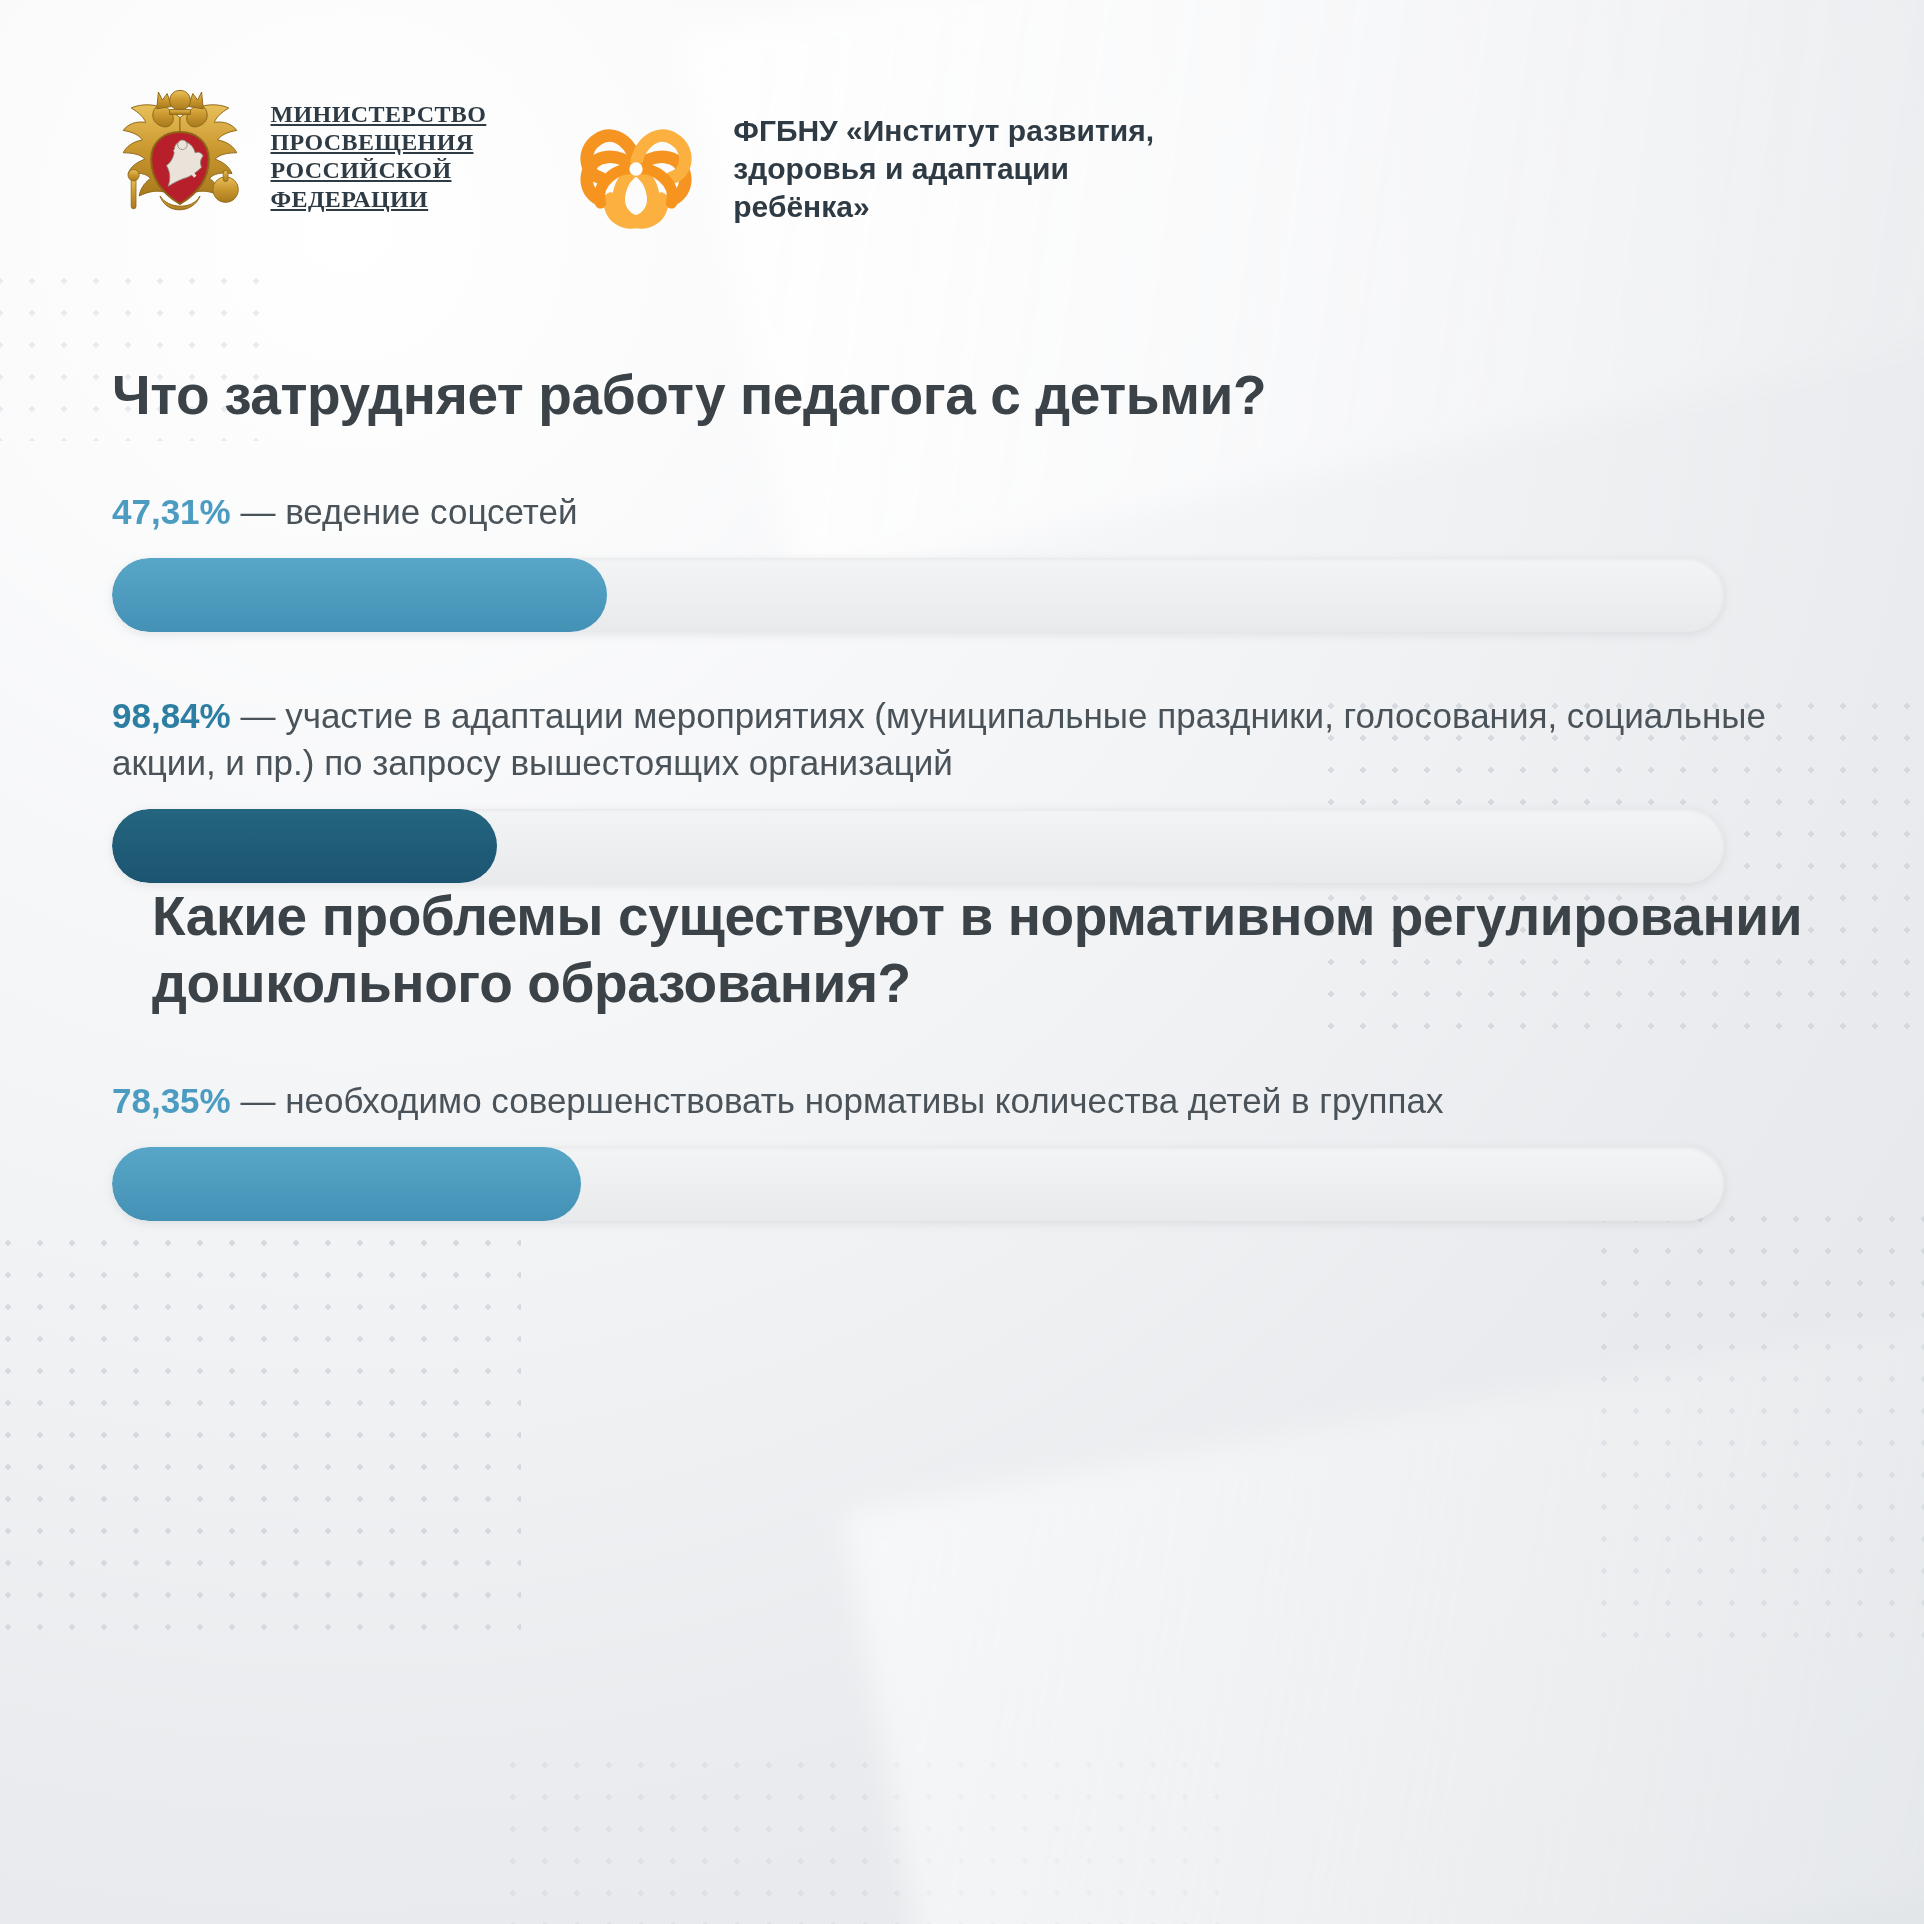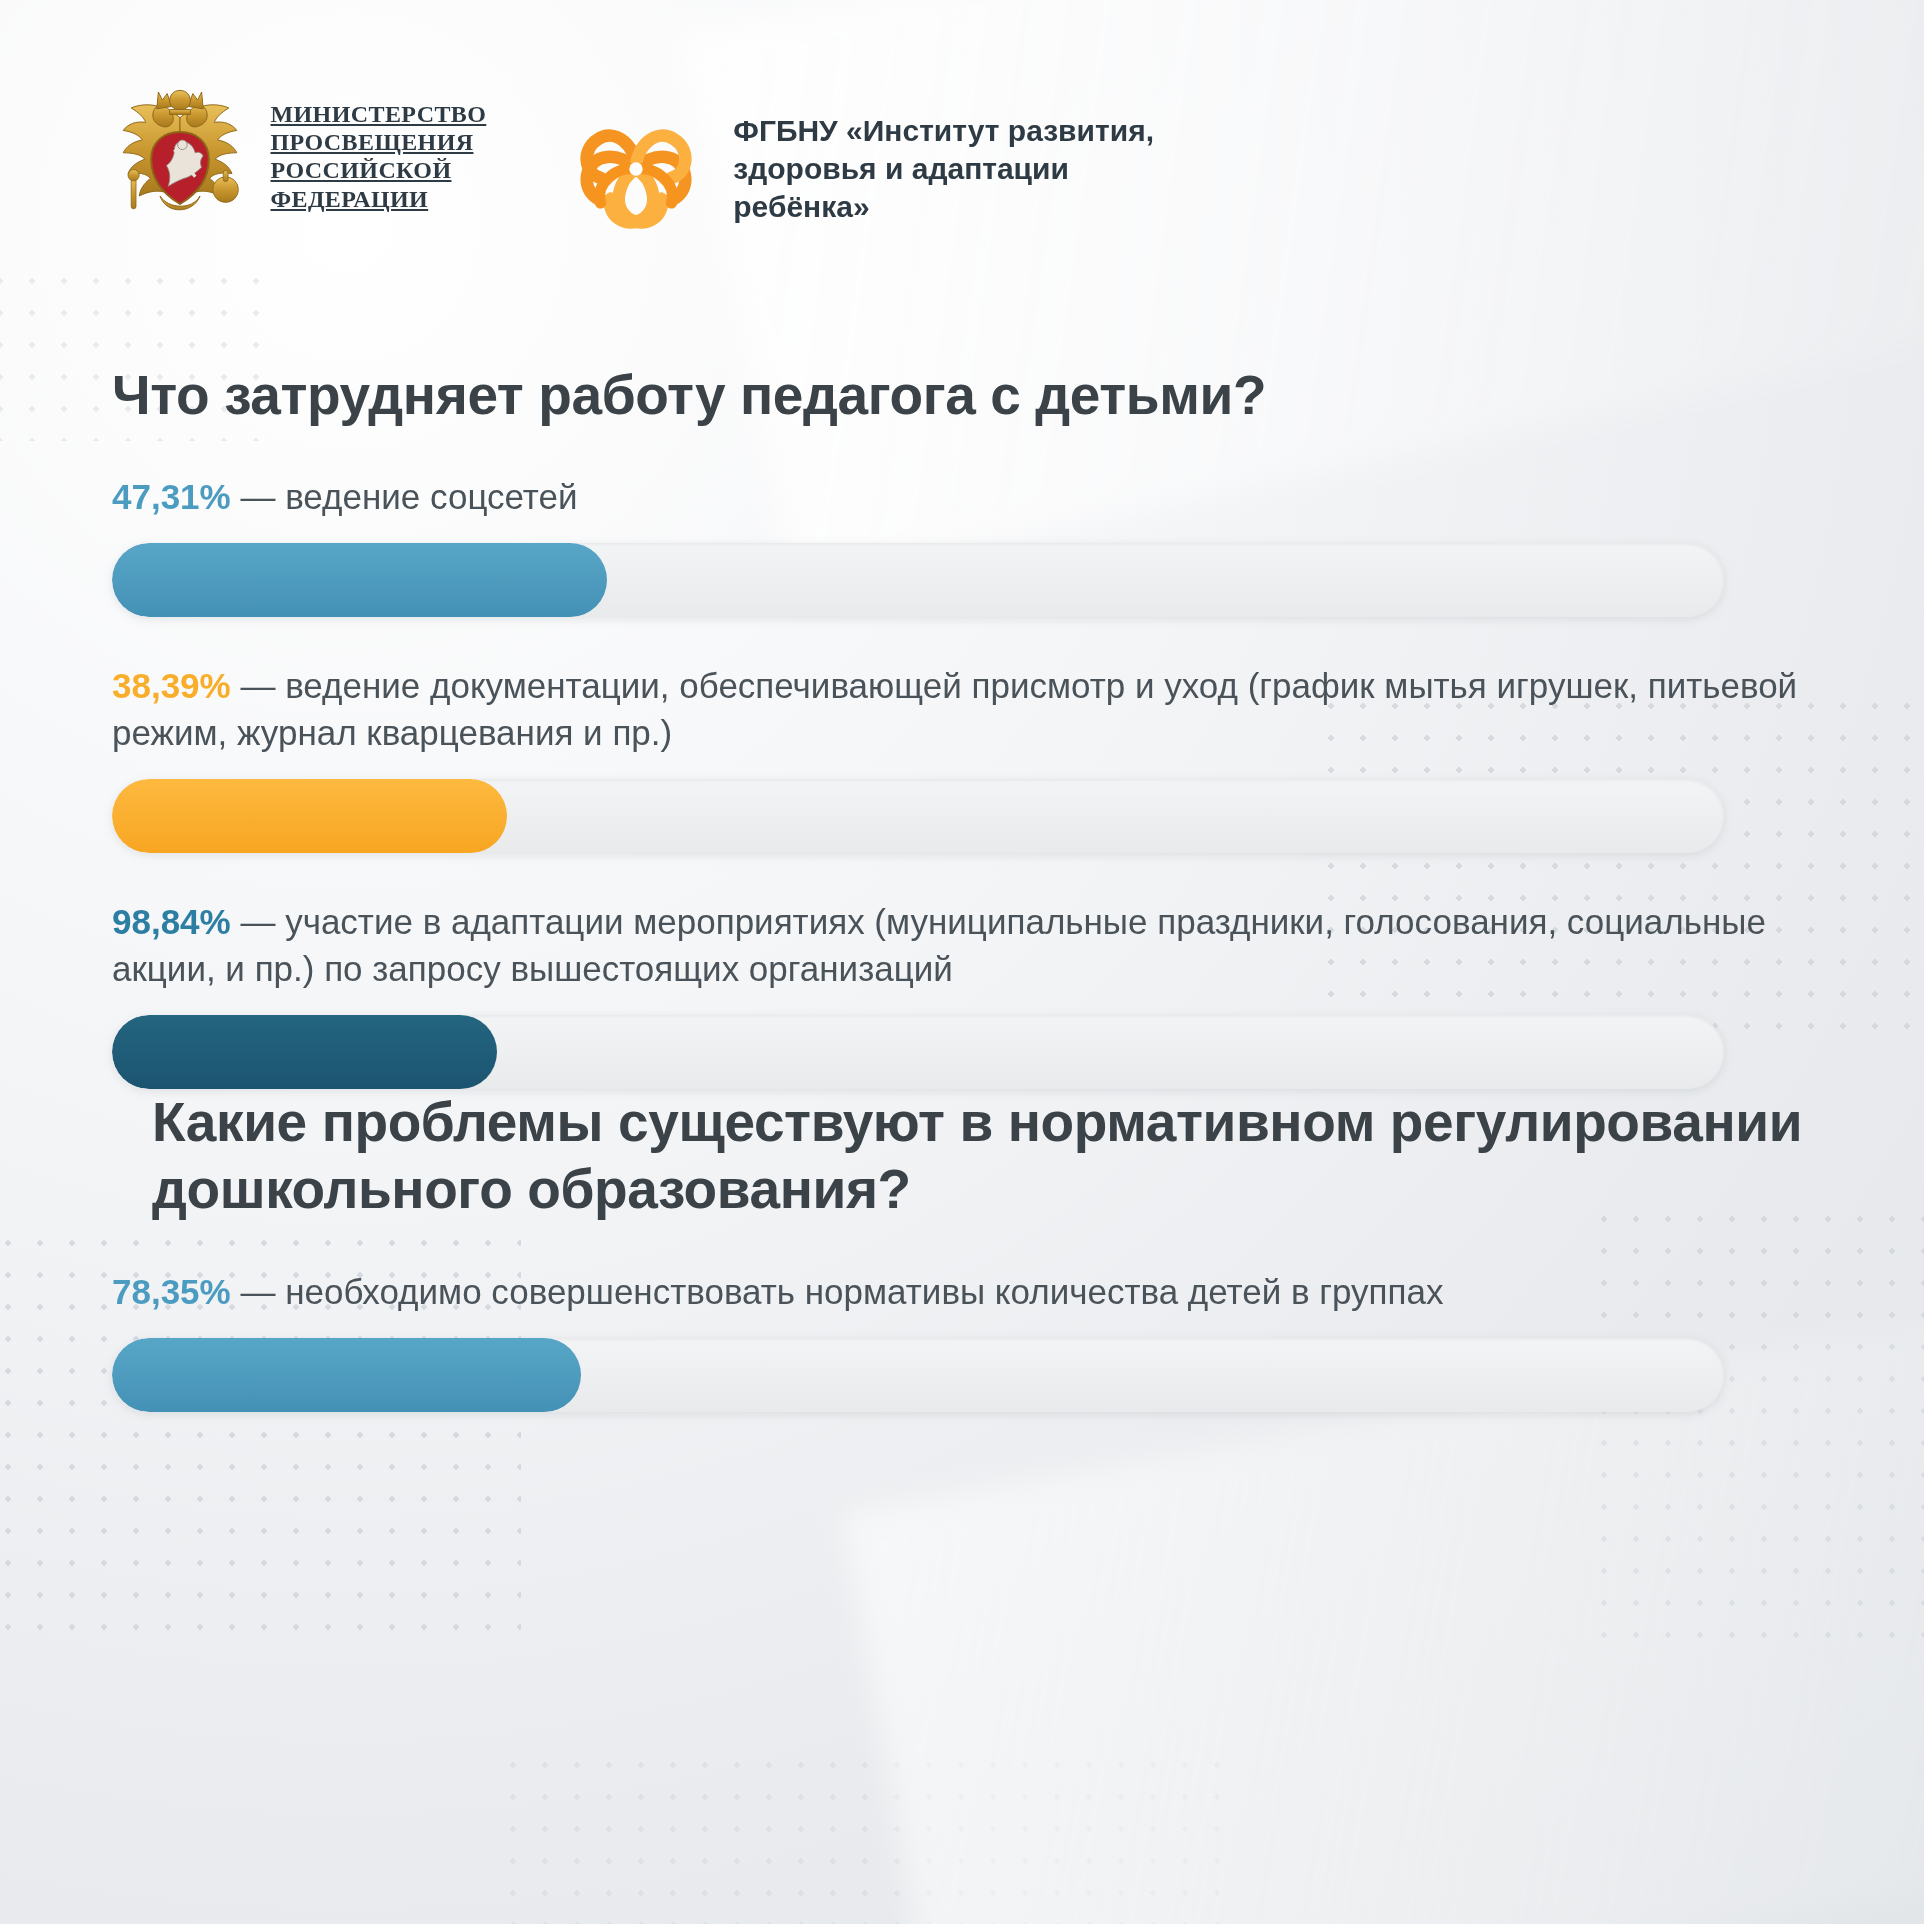--- a/index.html
+++ b/index.html
@@ -106,21 +106,21 @@
     margin: 0;
     font-size: 55px;
     font-weight: bold;
     line-height: 1.2;
     color: #3b4348;
     letter-spacing: -0.4px;
     white-space: pre-line;
   }
   .section + .section { margin-top: 0; }
 
-  .item { margin-top: 45px; }
+  .item { margin-top: 60px; }
   .item-label {
     font-size: 35px;
     line-height: 1.35;
     color: #4a5359;
     margin-bottom: 22.5px;
     max-width: 1700px;
   }
   .item-label .pct {
     font-weight: bold;
   }
@@ -238,28 +238,20 @@
 
       <div class="item">
         <div class="item-label">
           <span class="pct" style="color:#4b9cc0">47,31%</span><span> — ведение соцсетей</span>
         </div>
         <div class="bar-track">
           <div class="bar-fill" style="width:30.7%;background:linear-gradient(180deg,#58a6c7,#4491b6);"></div>
         </div>
       </div>
 
-      <div class="item">
-        <div class="item-label">
-          <span class="pct" style="color:#f9ae2b">38,39%</span><span> — ведение документации, обеспечивающей присмотр и уход (график мытья игрушек, питьевой режим, журнал кварцевания и пр.)</span>
-        </div>
-        <div class="bar-track">
-          <div class="bar-fill" style="width:24.5%;background:linear-gradient(180deg,#fdb93f,#f8a622);"></div>
-        </div>
-      </div>
 
       <div class="item">
         <div class="item-label">
           <span class="pct" style="color:#2c7ea3">98,84%</span><span> — участие в адаптации мероприятиях (муниципальные праздники, голосования, социальные акции, и пр.) по запросу вышестоящих организаций</span>
         </div>
         <div class="bar-track">
           <div class="bar-fill" style="width:23.9%;background:linear-gradient(180deg,#24657f,#1b5471);"></div>
         </div>
       </div>
     </div>

